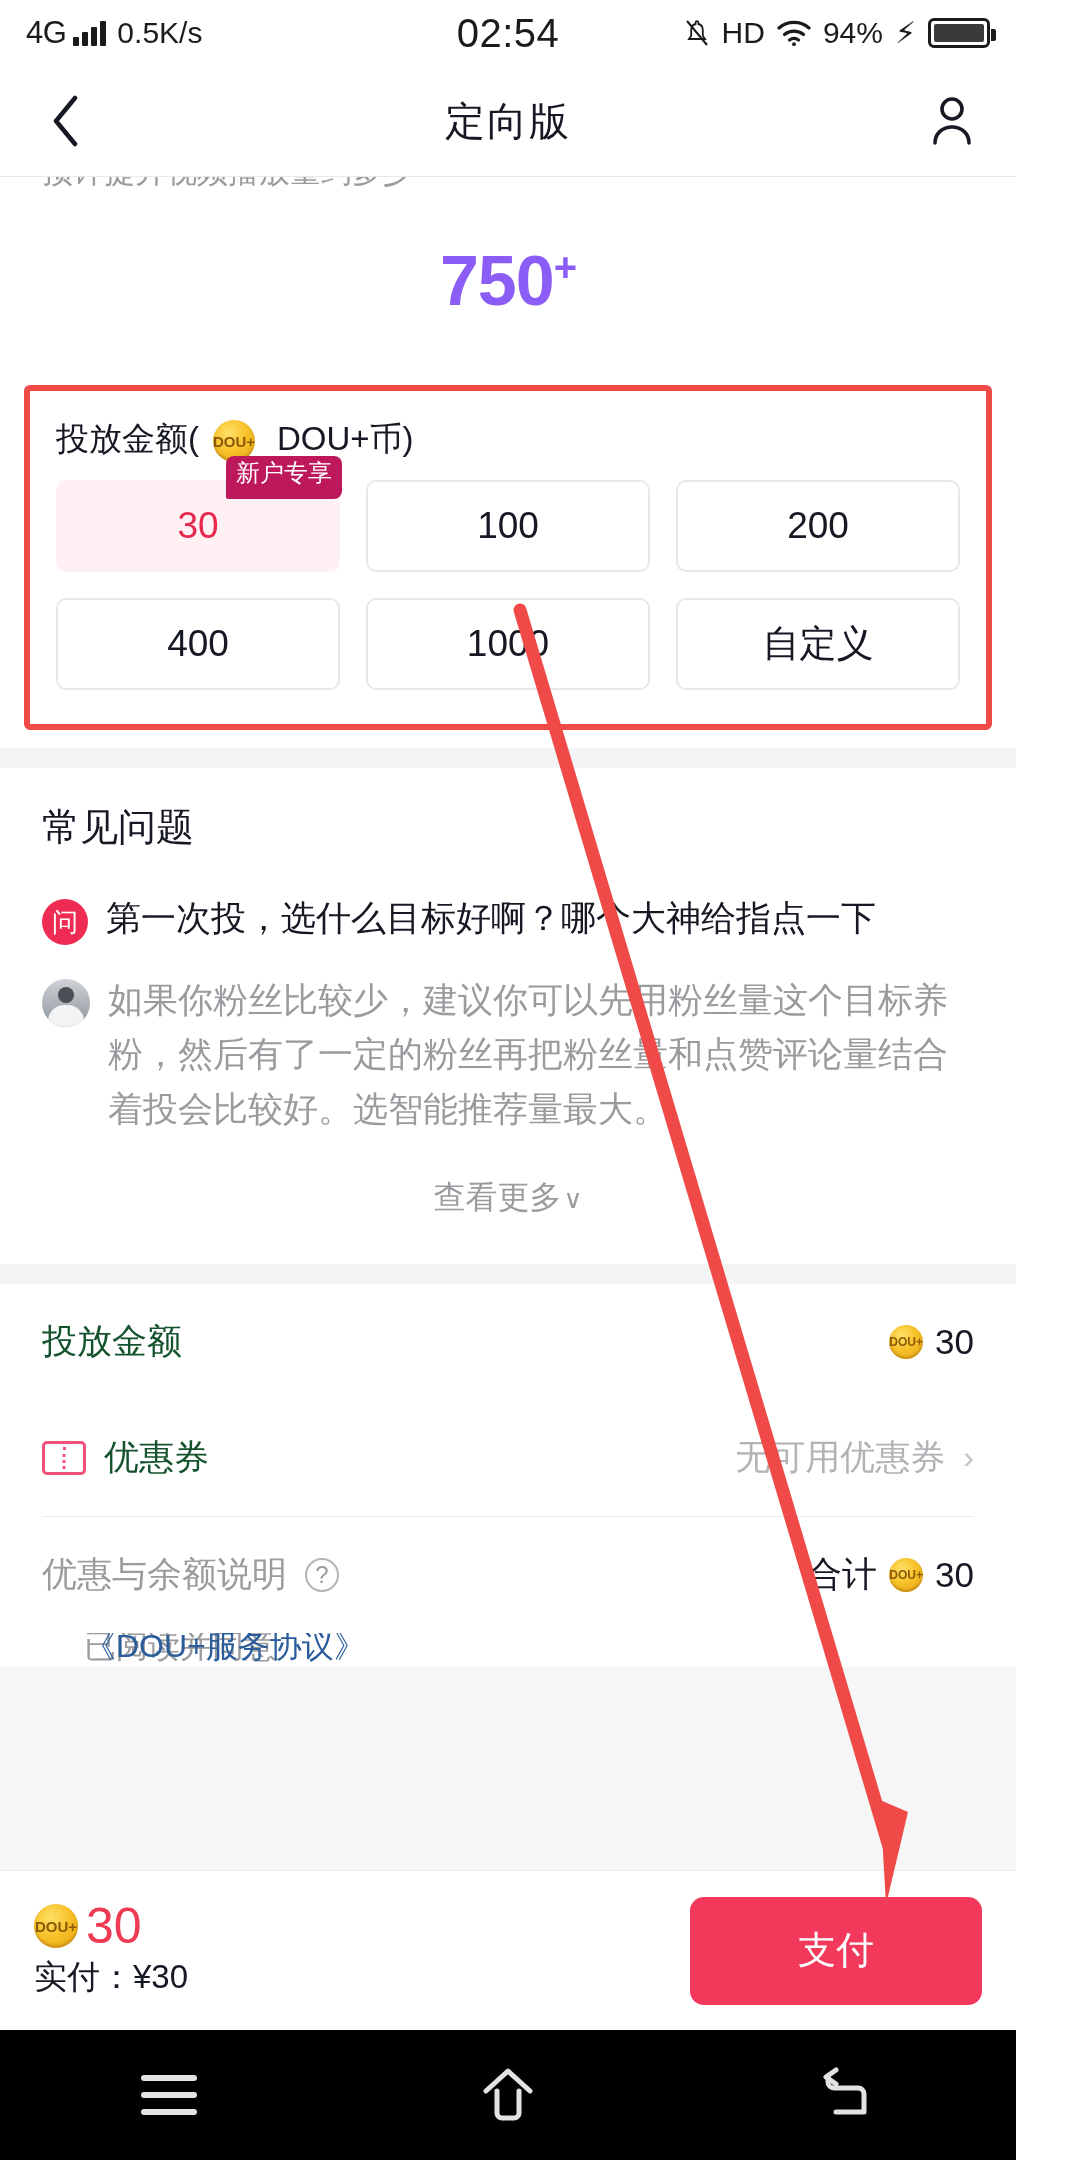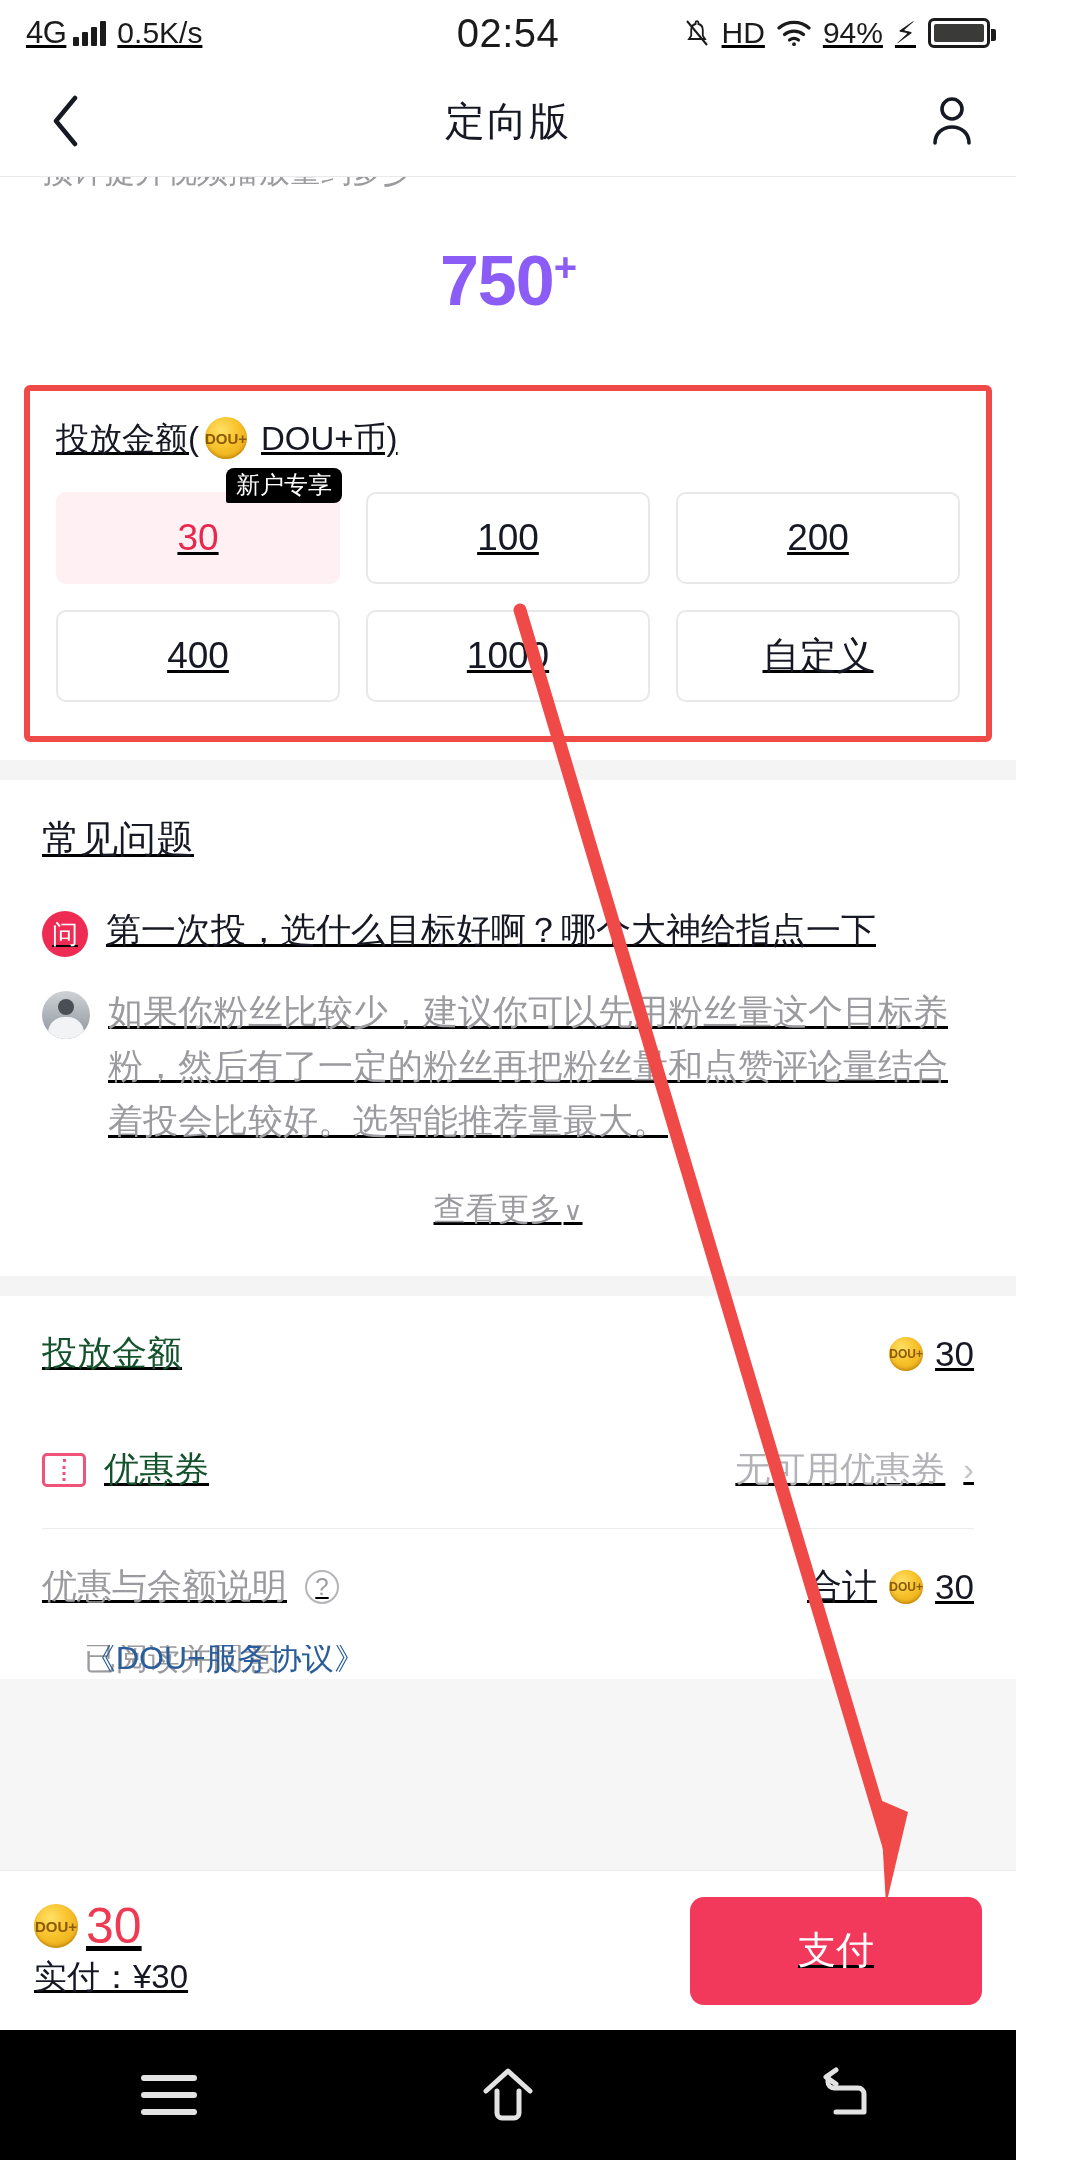--- a/index.html
+++ b/index.html
@@ -6,21 +6,21 @@
     margin: 0; padding: 0;
     background: #ffffff;
   }
   body {
     width: 1080px; height: 2160px;
     font-family: "Liberation Sans", "DejaVu Sans", sans-serif;
     overflow: hidden;
     position: relative;
     -webkit-font-smoothing: antialiased;
   }
-  .phone { width: 1016px; height: 2160px; position: relative; background:#fff; display:flex; flex-direction:column;text-decoration:underline; }
+  .phone { width: 1016px; height: 2160px; position: relative; background:#fff; display:flex; flex-direction:column; }
 
   
   .statusbar {
     height: 66px; flex:none;
     display: flex; align-items: center;
     padding: 0 26px;
     color: #1b1b1b;
     font-size: 31px;
     position: relative;
   }
@@ -87,22 +87,22 @@
   
   .highlight-wrap { padding: 0 24px 18px; background:#fff; }
   .amount-card {
     border: 6px solid #F04A48;
     border-radius: 6px;
     background:#fff;
     padding: 26px 26px 34px;
     box-sizing:border-box;
   }
   .amount-title {
-    font-size:33px;color:#161823; display:flex; align-items:flex-start; gap:4px;
-    margin-bottom: 30px; white-space:nowrap;
+    font-size:33px;color:#161823; display:flex; align-items:flex-end; gap:12px;
+    margin-bottom: 18px; white-space:nowrap;
   }
   .coin {
     display:inline-block; border-radius:50%;
     background: radial-gradient(circle at 38% 32%, #FFE066 0%, #F8C22B 45%, #E2A211 100%);
     box-shadow: inset 0 -2px 3px rgba(150,95,0,.45);
     position:relative; flex:none;
   }
   .coin span {
     position:absolute; left:0; right:0; top:50%; transform:translateY(-50%);
     text-align:center; color:#8B5A06; font-weight:700; line-height:1;
@@ -115,22 +115,22 @@
     height:92px; border:2px solid #e8e8e8; border-radius:10px;
     display:flex;align-items:center;justify-content:center;
     font-size:37px; color:#161823; background:#fff;
     position:relative; box-sizing:border-box;
   }
   .amt.selected {
     background:#FEF0F3; border-color:#FEF0F3; color:#E8294F;
   }
   .amt .badge {
     position:absolute; top:-26px; right:-4px;
-    background:#000000; color:#fff; font-size:24px;
-    padding: 5px 10px 6px; border-radius:8px 8px 8px 2px;
+    background:#be185d; color:#fff; font-size:24px;
+    padding: 5px 10px 14px; border-radius:8px 8px 8px 2px;
     white-space:nowrap; line-height:1;
   }
 
   .gap { height: 20px; background:#f4f4f4; }
 
   
   .faq { background:#fff; padding: 34px 42px 0; }
   .faq h2 { margin:0 0 42px; font-size:38px; font-weight:400; color:#161823;}
   .faq-q { display:flex; align-items:flex-start; gap:18px; margin-bottom:28px;}
   .q-badge {

